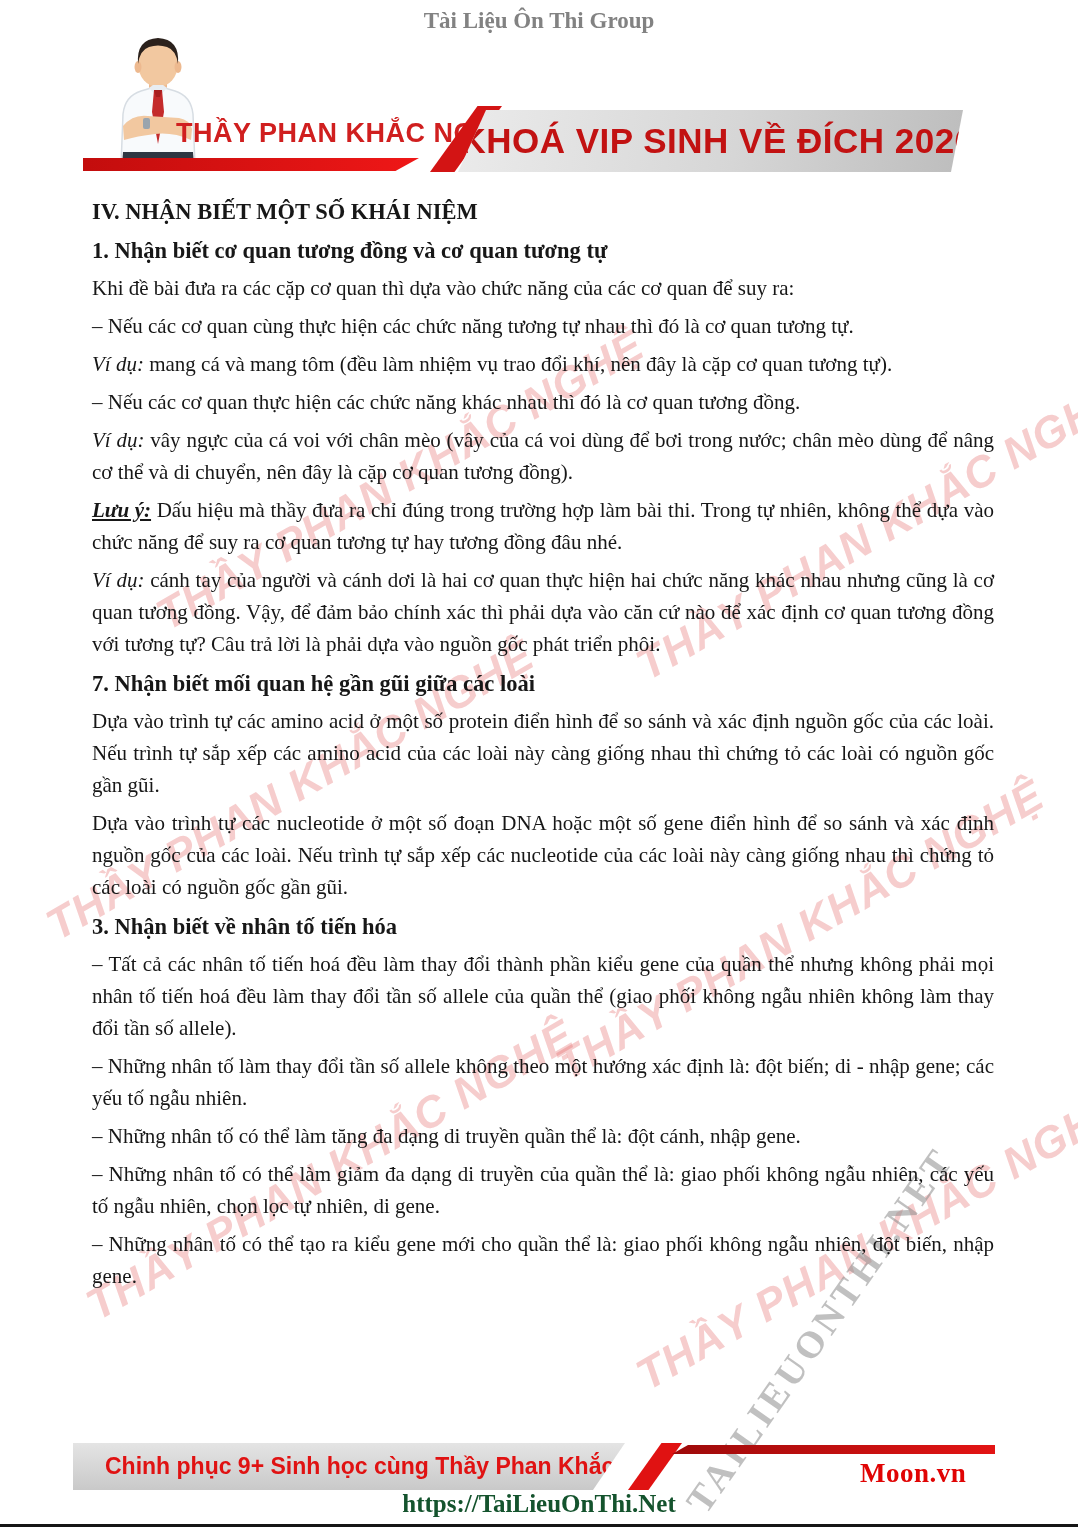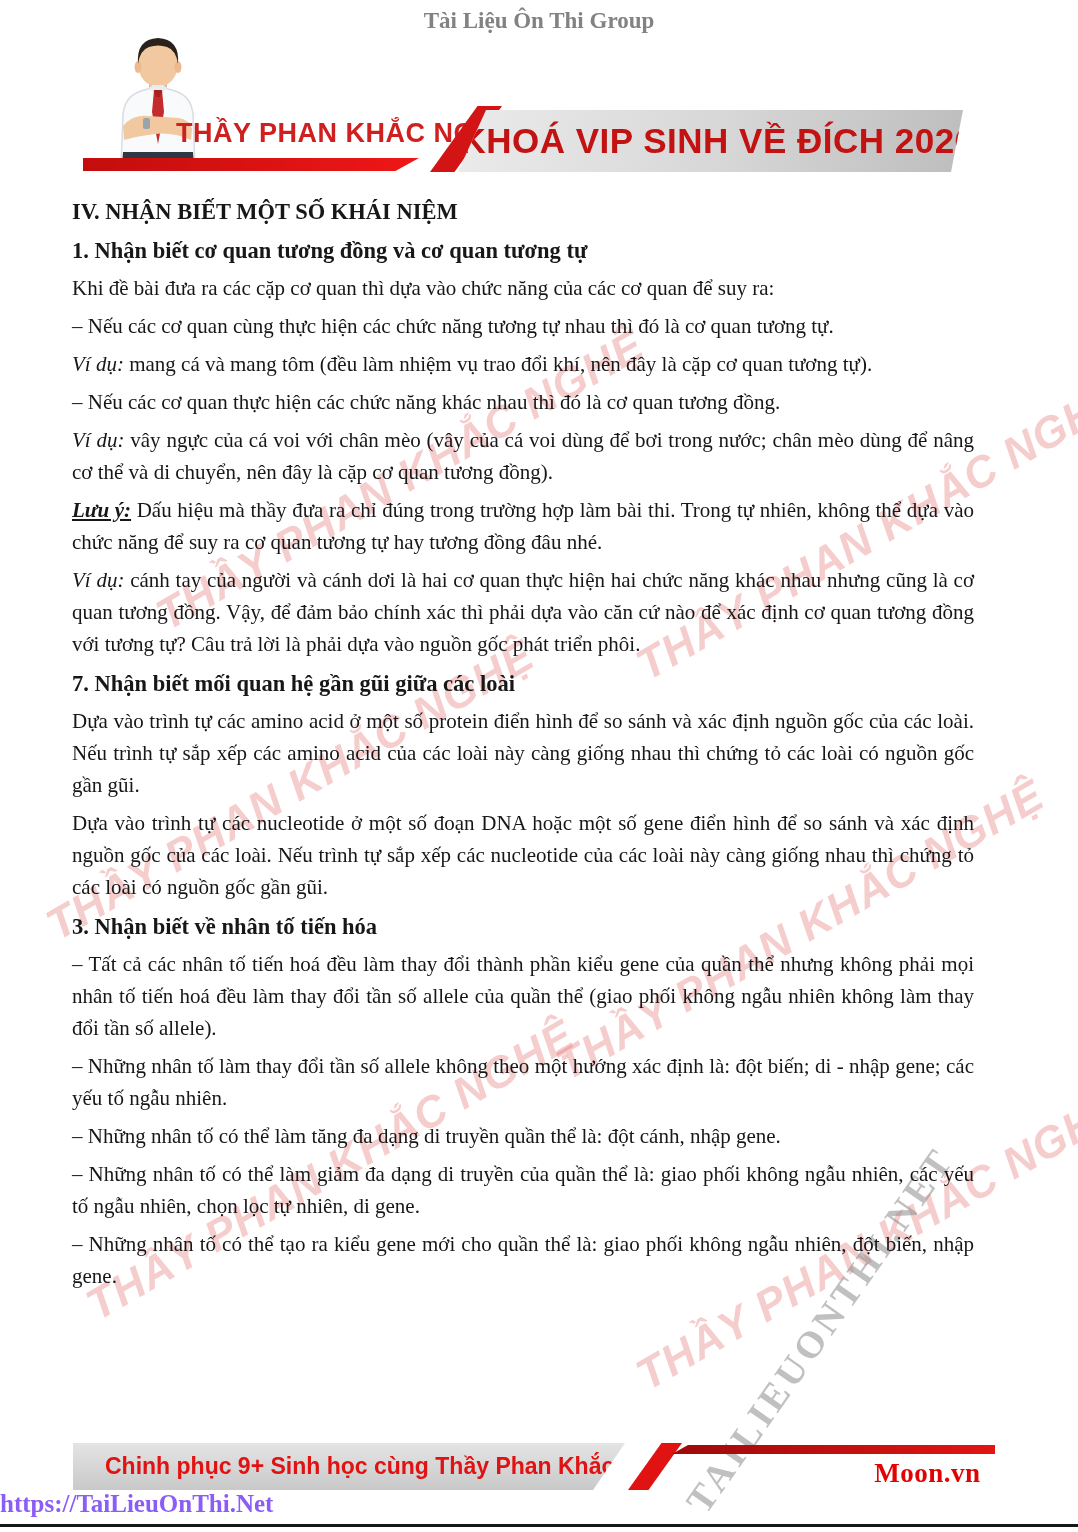--- a/index.html
+++ b/index.html
@@ -32,44 +32,44 @@
       background:#d31414;clip-path:polygon(66% 0,100% 0,34% 100%,0 100%);}
   .course-banner{position:absolute;left:458px;top:110px;width:505px;height:62px;
       background:linear-gradient(100deg,#ebebeb 0%,#d6d6d6 55%,#bdbdbd 100%);
       clip-path:polygon(28px 0,100% 0,calc(100% - 12px) 100%,0 100%);
       display:flex;align-items:center;justify-content:center;}
   .course-title{font-family:"Liberation Sans","DejaVu Sans",sans-serif;
       font-weight:800;font-size:35px;color:#c21212;letter-spacing:0.5px;
       padding-left:14px;white-space:nowrap;}
 
   
-  .content{position:absolute;left:72px;top:192px;width:902px;z-index:2;
+  .content{position:absolute;left:92px;top:192px;width:902px;z-index:2;
       text-align:justify;font-size:21px;}
   .content .heading{font-weight:700;font-size:22.5px;line-height:36px;margin:2px 0 3px;text-align:left;}
   .content .para{margin:0 0 6px;line-height:32px;}
   .lead.italic{font-style:italic;}
   .lead.notice{font-style:italic;font-weight:700;text-decoration:underline;}
 
   
   .ftr{position:absolute;inset:0;z-index:3;pointer-events:none;}
   .footer-banner{position:absolute;left:73px;top:1443px;width:552px;height:47px;
       background:linear-gradient(180deg,#e4e4e4,#c9c9c9);
       clip-path:polygon(0 0,100% 0,calc(100% - 32px) 100%,0 100%);
       display:flex;align-items:center;padding-left:32px;box-sizing:border-box;}
   .footer-slogan{font-family:"Liberation Sans","DejaVu Sans",sans-serif;
       font-weight:700;font-size:23px;color:#e01212;white-space:nowrap;}
   .footer-slash{position:absolute;left:628px;top:1443px;width:54px;height:47px;
       background:#e01212;clip-path:polygon(62% 0,100% 0,38% 100%,0 100%);}
   .footer-redbar{position:absolute;left:672px;top:1445px;width:323px;height:9px;
       background:linear-gradient(90deg,#9d0a0a,#e31414);
       clip-path:polygon(16px 0,100% 0,100% 100%,0 100%);}
-  .moon-logo{position:absolute;left:860px;top:1458px;width:135px;text-align:center;
+  .moon-logo{position:absolute;left:860px;top:1458px;width:135px;text-align:left;
       font-weight:800;font-size:27px;color:#e00404;letter-spacing:0.5px;}
-  .footer-url{position:absolute;left:0;right:0;top:1490px;text-align:left;
-      font-weight:700;font-size:25px;color:#8b5cf6;pointer-events:auto;}
+  .footer-url{position:absolute;left:0;right:0;top:1490px;text-align:center;
+      font-weight:700;font-size:25px;color:#14532d;pointer-events:auto;}
   .bottom-rule{position:absolute;left:0;top:1524px;width:1078px;height:3px;background:#161616;}
 </style>
 </head>
 <body>
 
 <div class="page">
 
   <div class="wm-layer">
     <div class="wm" style="left:400px;top:480px;">THẦY PHAN KHẮC NGHỆ</div>
     <div class="wm" style="left:880px;top:530px;">THẦY PHAN KHẮC NGHỆ</div>

